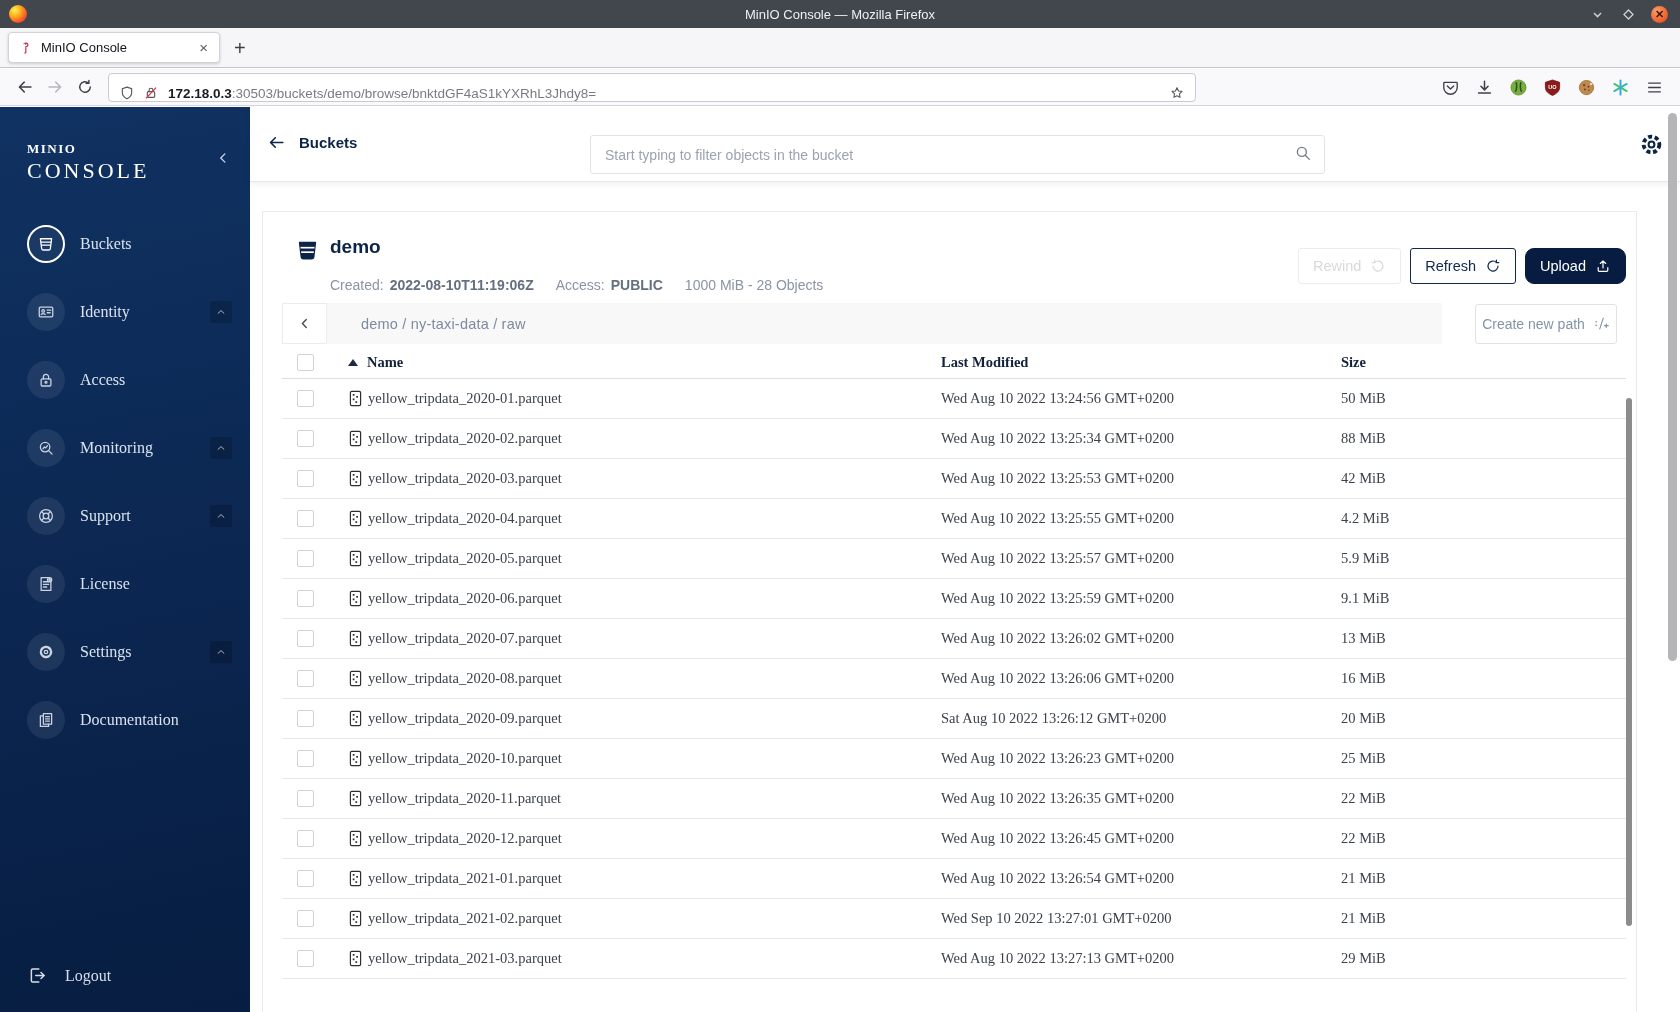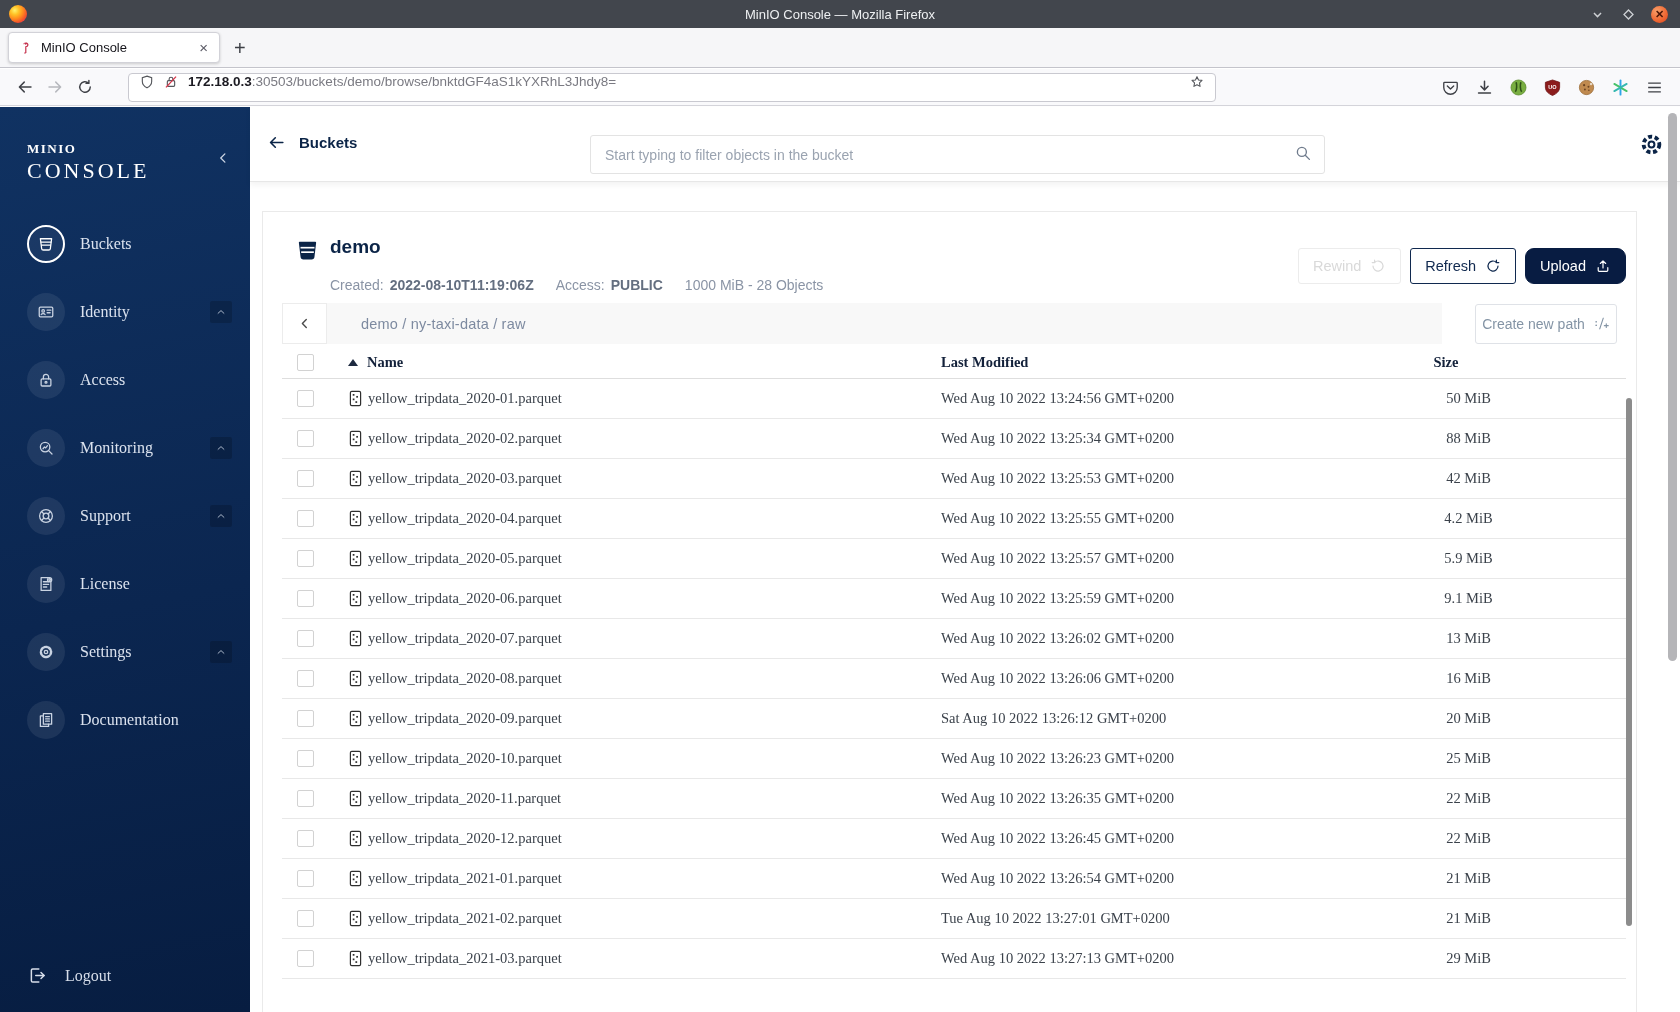--- a/index.html
+++ b/index.html
@@ -25,22 +25,22 @@
          box-shadow:0 1px 3px rgba(0,0,0,.18); display:flex; align-items:center; padding:0 8px; }
   .tab-favicon { width:16px; height:16px; }
   .tab-title { flex:1; margin-left:8px; font-size:13px; color:#15141a; white-space:nowrap; overflow:hidden; }
   .tab-close { color:#5b5b66; font-size:15px; padding:0 3px; }
   .newtab { margin-left:14px; font-size:20px; color:#3e4046; line-height:1; }
 
   .navbar { position:absolute; left:0; top:69px; width:1680px; height:37px; background:#f9f9fb;
             border-bottom:1px solid #d4d4da; display:flex; align-items:center; }
   .nav-btn { width:30px; display:flex; justify-content:center; }
   .nav-btn svg { width:18px; height:18px; }
-  .urlbar { margin-left:28px; width:1088px; height:29px; background:#fff; border:1px solid #c9c9d0; border-radius:4px;
-            display:flex; align-items:flex-start; padding:0 10px; }
+  .urlbar { margin-left:8px; width:1088px; height:29px; background:#fff; border:1px solid #c9c9d0; border-radius:4px;
+            display:flex; align-items:flex-end; padding:0 10px; }
   .urlbar svg { width:16px; height:16px; flex:none; }
   .url-text { margin-left:9px; font-size:13.5px; white-space:nowrap; overflow:hidden; flex:1; }
   .url-host { color:#1c1b22; font-weight:bold; }
   .url-path { color:#7a7a82; }
   .ext-icons { margin-left:auto; display:flex; align-items:center; gap:15px; padding-right:16px; }
   .ext-icons svg { width:19px; height:19px; display:block; }
 
   
   .app { position:absolute; left:0; top:107px; width:1680px; height:905px; display:flex; }
 
@@ -121,21 +121,21 @@
   .obj-table { margin:3px 10px 0 19px;font-family:Liberation Serif, serif; }
   .t-row { display:grid; grid-template-columns:58px 601px 400px 1fr; align-items:center; }
   .t-head { height:32px; border-bottom:1px solid #dedede; font-weight:bold; color:#13213a; font-size:14.5px; }
   .t-body-row { height:40px; border-bottom:1px solid #e8e8e8; font-size:14.5px; color:#3b424b; }
   .cb { width:17px; height:17px; border:1px solid #d2d2d2; border-radius:2px; background:#fff; margin-left:15px; }
   .name-cell { display:flex; align-items:center; padding-left:8px; }
   .sort-caret { width:0; height:0; border-left:5px solid transparent; border-right:5px solid transparent;
                 border-bottom:7px solid #1d2a40; margin-right:9px; }
   .file-ic { width:15px; height:19px; flex:none; }
   .name-text { margin-left:5px; white-space:nowrap; }
-  .size-cell { text-align:center; padding-right:30px; }
+  .size-cell { text-align:left; padding-right:30px; }
   .t-head .size-cell { padding-right:75px; }
   .table-scroll-thumb { position:absolute; right:4px; top:186px; width:6px; height:528px; background:#8c8c8c; border-radius:3px; }
 </style>
 </head>
 <body>
 
 <div class="window">
 
   <div class="titlebar">
     <span class="fx-logo"></span>
@@ -695,21 +695,21 @@
                     <svg viewBox="0 0 20 24" style="width: 15px; height: 19px; display: block;">
                       <rect x="3.2" y="2.5" width="13.6" height="19" rx="1.8" fill="none" stroke="#2f2f2f" stroke-width="1.6"></rect>
                       <rect x="6.3" y="6" width="2.3" height="2.3" fill="#2f2f2f" stroke="none"></rect>
                       <rect x="11" y="8.6" width="2.3" height="2.3" fill="#2f2f2f" stroke="none"></rect>
                       <rect x="6.3" y="12" width="2.3" height="2.3" fill="#2f2f2f" stroke="none"></rect>
                       <rect x="9.9" y="15.6" width="2.3" height="2.3" fill="#2f2f2f" stroke="none"></rect>
                     </svg>
                   </span>
                   <span class="name-text">yellow_tripdata_2021-02.parquet</span>
                 </span>
-                <span>Tue Aug 10 2022 13:27:01 GMT+0200</span>
+                <span>Wed Sep 10 2022 13:27:01 GMT+0200</span>
                 <span class="size-cell">21 MiB</span>
               </div>
               <div class="t-row t-body-row">
                 <span class="cb"></span>
                 <span class="name-cell">
                   <span class="file-ic">
                     <svg viewBox="0 0 20 24" style="width: 15px; height: 19px; display: block;">
                       <rect x="3.2" y="2.5" width="13.6" height="19" rx="1.8" fill="none" stroke="#2f2f2f" stroke-width="1.6"></rect>
                       <rect x="6.3" y="6" width="2.3" height="2.3" fill="#2f2f2f" stroke="none"></rect>
                       <rect x="11" y="8.6" width="2.3" height="2.3" fill="#2f2f2f" stroke="none"></rect>

